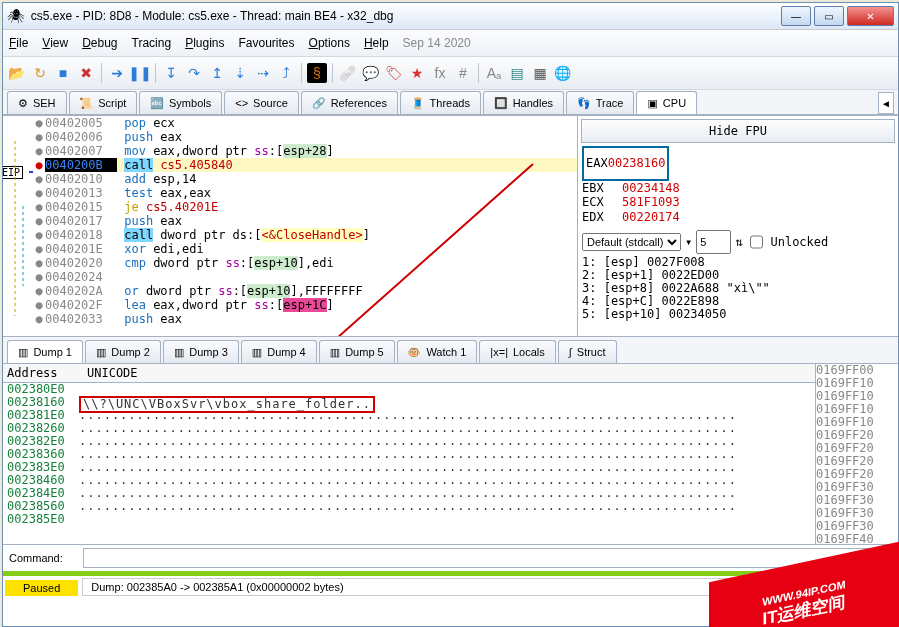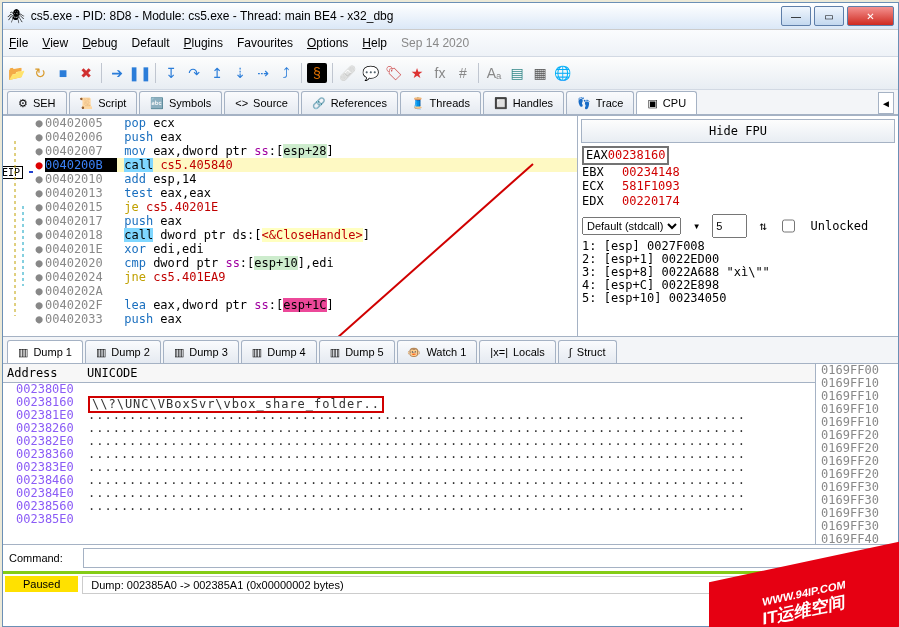--- a/index.html
+++ b/index.html
@@ -39,41 +39,41 @@
 .ptr{color:#a000a0}
 .je{color:#c0a000}
 .tgt{color:#c00000}
 .api{color:#c00000;background:#ffffc0}
 .right{width:320px;display:flex;flex-direction:column;font-family:Consolas,monospace;font-size:12px}
 .hide-fpu{height:22px;border:1px solid #a5b2c4;margin:3px;display:flex;align-items:center;justify-content:center;background:linear-gradient(#fdfdfd,#e8edf3)}
 .regs{margin:0 4px;line-height:14.5px}
 .regrow{display:flex;gap:10px}
 .regn{width:30px}
 .regv-red{color:#d00000}
-.regbox{border:2px solid #737373;padding:0 2px}
-.stack-ctrl{display:flex;align-items:center;gap:12px;margin:6px 4px 2px}
+.regbox{border:2px solid #0369a1;padding:8px 2px}
+.stack-ctrl{display:flex;align-items:center;gap:4px;margin:6px 4px 2px}
 .stack-ctrl select,.stack-ctrl input{font-size:11px;height:18px}
 .stack{margin:0 4px;line-height:13px;white-space:pre}
 .annot-arrow{stroke:#d00000;stroke-width:2;fill:none}
 .dump-tabs{display:flex;height:26px;align-items:flex-end;padding:0 4px;border-top:1px solid #a5b2c4;border-bottom:1px solid #a5b2c4;background:#f3f5f8}
 .dump-tabs .tab{height:22px}
 .bottom{display:flex;height:180px;font-family:Consolas,monospace;font-size:12px}
 .hexpane{flex:1;overflow:hidden;background:#fff;border-right:1px solid #a5b2c4}
 .hexhead{display:flex;border-bottom:1px solid #a5b2c4;background:#f7f7f7}
 .hh-a{width:72px;padding:2px 4px}
 .hh-u{flex:1;padding:2px 4px}
 .hexrow{display:flex;height:13px;line-height:13px}
-.hx-a{width:72px;color:#8b5cf6;padding-left:13px}
+.hx-a{width:72px;color:#15803d;padding-left:4px}
 .hx-d{flex:1;color:#333;letter-spacing:1px}
 .unc-box{border:2px solid #d00000;padding:0 2px;display:inline-block}
 .sidecol{width:82px;background:#fff;font-family:Consolas,monospace;font-size:12px;line-height:13px;overflow:hidden}
-.sidecol .srow{color:#888;text-align:center;padding-right:14px}
+.sidecol .srow{color:#888;text-align:left;padding-right:14px}
 .cmdrow{display:flex;align-items:center;height:22px;border-top:1px solid #a5b2c4;padding:2px 6px;gap:20px}
 .cmdrow input{flex:1;height:16px;border:1px solid #a5b2c4}
-.status{display:flex;align-items:flex-start;height:22px;border-top:3px solid #84cc16}
+.status{display:flex;align-items:flex-end;height:22px;border-top:5px solid #84cc16}
 .status .paused{background:#ffe100;padding:2px 18px;margin:2px}
 .status .stext{flex:1;padding:2px 8px;border:1px solid #ccc;margin:2px}
 .status .tw{padding:2px 6px;border:1px solid #ccc;margin:2px}
 .watermark{position:absolute;right:0;bottom:0;width:190px;height:85px;background:#e60012;transform:skewY(-12deg) translateY(20px);color:#fff;display:flex;flex-direction:column;align-items:center;justify-content:center;font-weight:bold}
 svg.annot{position:absolute;left:0;top:0;pointer-events:none}
 </style>
 </head>
 <body>
 
 <div class="window">
@@ -84,21 +84,21 @@
       <div class="winbtn">—</div>
       <div class="winbtn">▭</div>
       <div class="winbtn close">✕</div>
     </div>
   </div>
 
   <div class="menubar">
     <span><span class="u">F</span><span>ile</span></span>
     <span><span class="u">V</span>iew</span>
     <span><span class="u">D</span>ebug</span>
-    <span>Default</span>
+    <span>Tracing</span>
     <span><span class="u">P</span>lugins</span>
     <span>Favourites</span>
     <span><span class="u">O</span>ptions</span>
     <span><span class="u">H</span>elp</span>
     <span class="date">Sep 14 2020</span>
   </div>
 
   <div class="toolbar">
     <div class="tbtn" style="color:#d99a2b">📂</div>
     <div class="tbtn" style="color:#d99a2b">↻</div>
@@ -189,22 +189,22 @@
           <div class="row"><span class="bp-dot">●</span><span class="addr">00402006</span><span class="asm"> <span class="kw">push</span> eax</span></div>
           <div class="row"><span class="bp-dot">●</span><span class="addr">00402007</span><span class="asm"> <span class="kw">mov</span> eax,dword ptr <span class="ptr">ss</span>:[<span style="background:#cdeccd">esp+28</span>]</span></div>
           <div class="row"><span class="bp-dot bp-red">●</span><span class="addr addr-hl">0040200B</span><span class="asm asm-hl"> <span class="kw-call">call</span> <span class="tgt">cs5.405840</span></span></div>
           <div class="row"><span class="bp-dot">●</span><span class="addr">00402010</span><span class="asm"> <span class="kw">add</span> esp,14</span></div>
           <div class="row"><span class="bp-dot">●</span><span class="addr">00402013</span><span class="asm"> <span class="kw">test</span> eax,eax</span></div>
           <div class="row"><span class="bp-dot">●</span><span class="addr">00402015</span><span class="asm"> <span class="je">je</span> <span class="tgt">cs5.40201E</span></span></div>
           <div class="row"><span class="bp-dot">●</span><span class="addr">00402017</span><span class="asm"> <span class="kw">push</span> eax</span></div>
           <div class="row"><span class="bp-dot">●</span><span class="addr">00402018</span><span class="asm"> <span class="kw-call">call</span> dword ptr ds:[<span class="api">&lt;&amp;CloseHandle&gt;</span>]</span></div>
           <div class="row"><span class="bp-dot">●</span><span class="addr">0040201E</span><span class="asm"> <span class="kw">xor</span> edi,edi</span></div>
           <div class="row"><span class="bp-dot">●</span><span class="addr">00402020</span><span class="asm"> <span class="kw">cmp</span> dword ptr <span class="ptr">ss</span>:[<span style="background:#cdeccd">esp+10</span>],edi</span></div>
-          <div class="row"><span class="bp-dot">●</span><span class="addr">00402024</span><span class="asm"> <span class="je">jne</span> <span class="tgt">cs5.401EA9</span></span></div>
-          <div class="row"><span class="bp-dot">●</span><span class="addr">0040202A</span></div>
+          <div class="row"><span class="bp-dot">●</span><span class="addr">00402024</span></div>
+          <div class="row"><span class="bp-dot">●</span><span class="addr">0040202A</span><span class="asm"> <span class="kw">or</span> dword ptr <span class="ptr">ss</span>:[<span style="background:#cdeccd">esp+10</span>],FFFFFFFF</span></div>
           <div class="row"><span class="bp-dot">●</span><span class="addr">0040202F</span><span class="asm"> <span class="kw">lea</span> eax,dword ptr <span class="ptr">ss</span>:[<span style="background:#ec4899">esp+1C</span>]</span></div>
           <div class="row"><span class="bp-dot">●</span><span class="addr">00402033</span><span class="asm"> <span class="kw">push</span> eax</span></div>
         </div>
     </div>
 
     <div class="right">
       <div class="hide-fpu">Hide FPU</div>
       <div class="regs" id="regs-host">
           <div class="regrow">
             <span class="regbox"><span class="regn">EAX</span><span class="regv-red">00238160</span></span>

